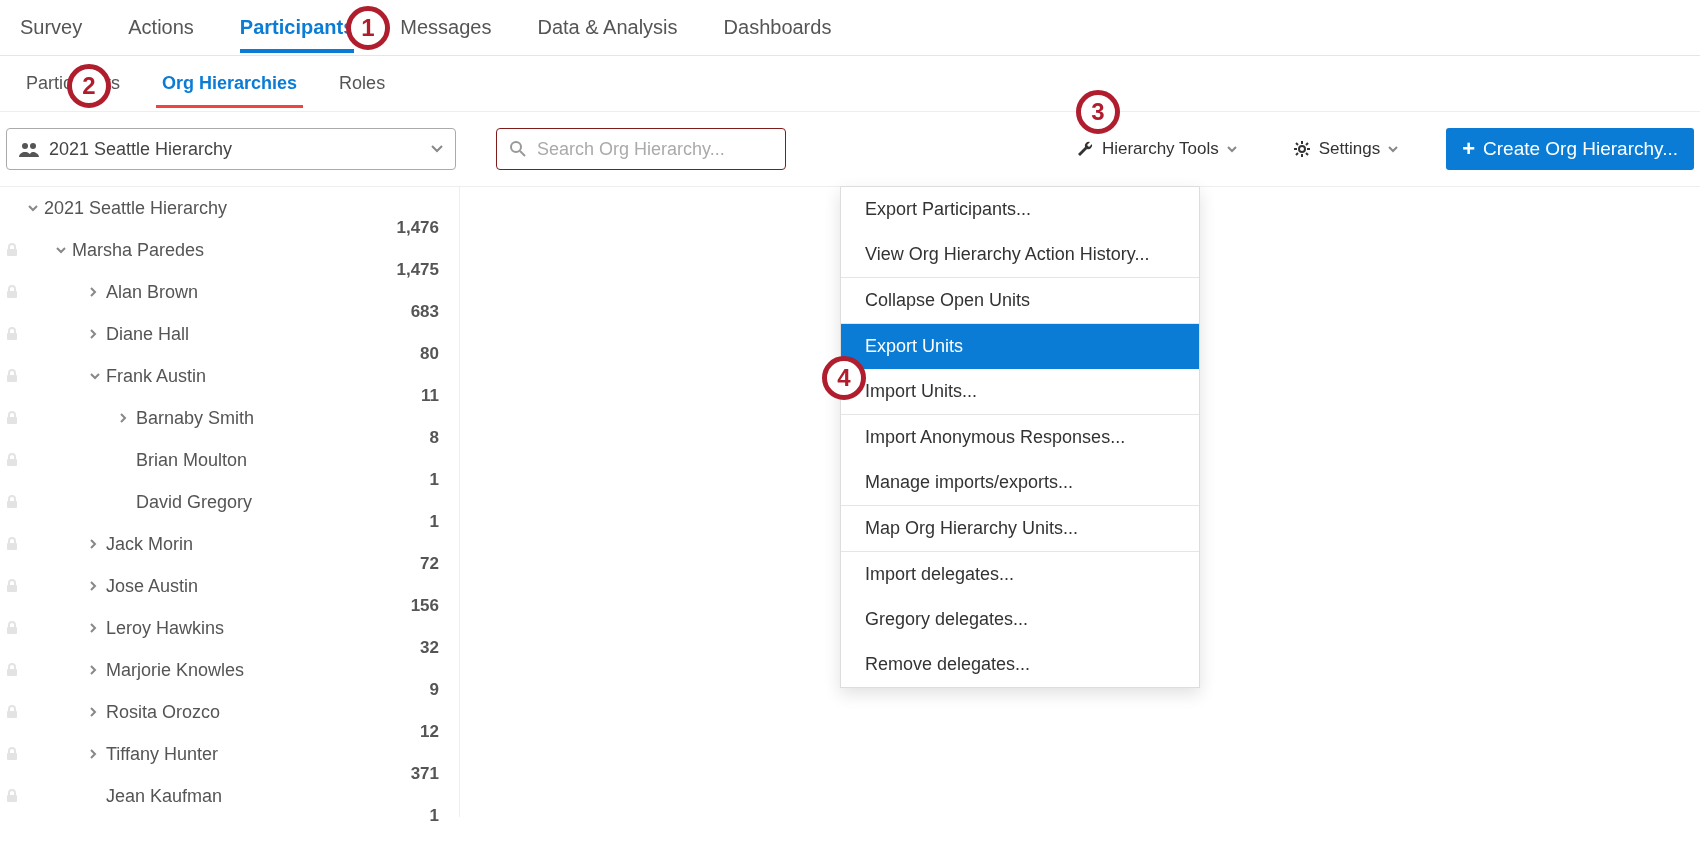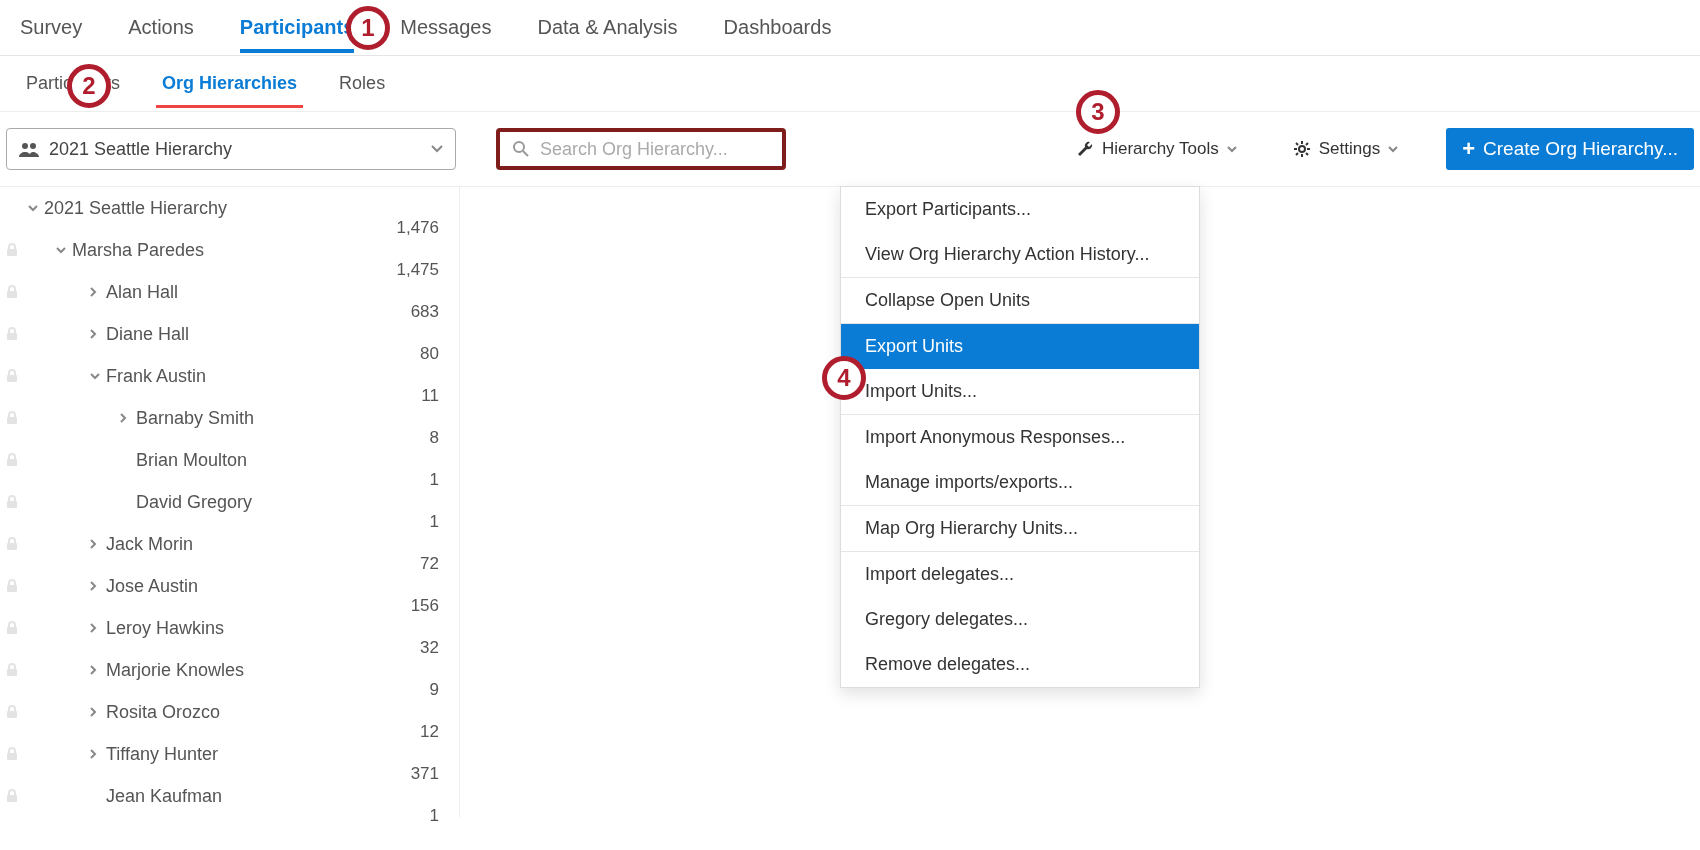--- a/index.html
+++ b/index.html
@@ -6,35 +6,35 @@
   body { font-family: -apple-system, BlinkMacSystemFont, "Segoe UI", Helvetica, Arial, sans-serif; background: #fff; color: #333; width: 1700px; height: 850px; overflow: hidden; position: relative; }
   .tabs-main { display: flex; align-items: center; padding: 0 20px; border-bottom: 1px solid #e5e5e5; height: 56px; gap: 46px; font-size: 20px; }
   .tabs-main .tab { color: #555; cursor: pointer; padding: 14px 0; }
   .tabs-main .tab.active { color: #0a7cd5; font-weight: 700; border-bottom: 4px solid #0a7cd5; padding-bottom: 10px; }
   .tabs-sub { display: flex; align-items: center; padding: 0 20px; height: 56px; gap: 30px; font-size: 18px; border-bottom: 1px solid #eee; }
   .tabs-sub .subtab { color: #555; cursor: pointer; padding: 14px 6px; }
   .tabs-sub .subtab.active { color: #0a7cd5; font-weight: 700; border-bottom: 3px solid #ef4444; padding-bottom: 11px; }
   .toolbar { display: flex; align-items: center; padding: 16px 6px 16px 6px; gap: 40px; border-bottom: 1px solid #eee; }
   .selector { border: 1px solid #aaa; border-radius: 4px; height: 42px; width: 450px; display: flex; align-items: center; padding: 0 12px; gap: 10px; color: #444; font-size: 18px; cursor: pointer; background: #fff; }
   .selector .chev { margin-left: auto; color: #888; }
-  .search { border: 4px solid #7f1d1d; border-radius: 4px; height: 42px; width: 290px; display: flex; align-items: center; padding: 0 12px; gap: 10px; color: #888; font-size: 18px; background: #fff; }
+  .search { border: 1px solid #7f1d1d; border-radius: 4px; height: 42px; width: 290px; display: flex; align-items: center; padding: 0 12px; gap: 10px; color: #888; font-size: 18px; background: #fff; }
   .search input { border: none; outline: none; font-size: 18px; color: #333; width: 100%; }
   .search input::placeholder { color: #aaa; }
   .toolbar-spacer { flex: 1; }
   .tool-btn { display: flex; align-items: center; gap: 8px; font-size: 17px; color: #333; cursor: pointer; padding: 6px 8px; }
   .tool-btn .chev-sm { font-size: 14px; color: #888; }
   .create-btn { background: #0a7cd5; color: #fff; border-radius: 3px; height: 42px; display: flex; align-items: center; padding: 0 16px; font-size: 19px; gap: 8px; cursor: pointer; }
   .create-btn .plus { font-weight: 700; font-size: 22px; }
   .content { display: flex; }
   .tree-panel { width: 460px; border-right: 1px solid #eee; }
   .tree-row { display: flex; align-items: center; height: 42px; font-size: 18px; color: #555; padding-right: 20px; }
   .lock { width: 24px; display:flex; justify-content:center; color: #ddd; font-size: 15px; }
   .expander { color: #888; font-size: 14px; width: 16px; display: inline-block; }
   .row-label { flex: 1; white-space: nowrap; overflow: hidden; text-overflow: ellipsis; }
-  .row-count { color: #555; font-weight: 400; font-size: 17px; margin-top: 40px; }
+  .row-count { color: #555; font-weight: 700; font-size: 17px; margin-top: 40px; }
   .indent-0 { padding-left: 4px; }
   .indent-1 { padding-left: 32px; }
   .indent-2 { padding-left: 66px; }
   .indent-3 { padding-left: 96px; }
   .dropdown { position: absolute; top: 186px; left: 840px; width: 360px; background: #fff; border: 1px solid #ddd; box-shadow: 0 6px 16px rgba(0,0,0,0.12); font-size: 18px; color: #333; }
   .dropdown .item { padding: 12px 24px; cursor: pointer; }
   .dropdown .item.selected { background: #0a7cd5; color: #fff; }
   .dropdown .sep { border-top: 1px solid #e5e5e5; margin: 0; }
   .callout { position: absolute; width: 44px; height: 44px; border: 5px solid #b01e2e; border-radius: 50%; background: #fff; color: #b01e2e; font-weight: 700; font-size: 24px; display: flex; align-items: center; justify-content: center; z-index: 50; }
   svg { display:block; }
@@ -159,21 +159,21 @@
             <rect x="1" y="6" width="10" height="7" rx="1" fill="#e3e3e3"></rect>
             <path d="M3 6V4a3 3 0 016 0v2" stroke="#e3e3e3" stroke-width="2" fill="none"></path>
           </svg>
         </span>
         <div class="indent-2" style="display: flex; align-items: center; flex: 1 1 0%;">
           <span class="expander">
             <svg width="7" height="10" viewBox="0 0 7 10">
               <path d="M1 1l4 4-4 4" stroke="#888" stroke-width="2" fill="none"></path>
             </svg>
           </span>
-          <span class="row-label"> Alan Hall</span>
+          <span class="row-label"> Alan Brown</span>
         </div>
         <span class="row-count">683</span>
       </div>
       <div class="tree-row">
         <span class="lock">
           <svg width="12" height="14" viewBox="0 0 12 14">
             <rect x="1" y="6" width="10" height="7" rx="1" fill="#e3e3e3"></rect>
             <path d="M3 6V4a3 3 0 016 0v2" stroke="#e3e3e3" stroke-width="2" fill="none"></path>
           </svg>
         </span>

